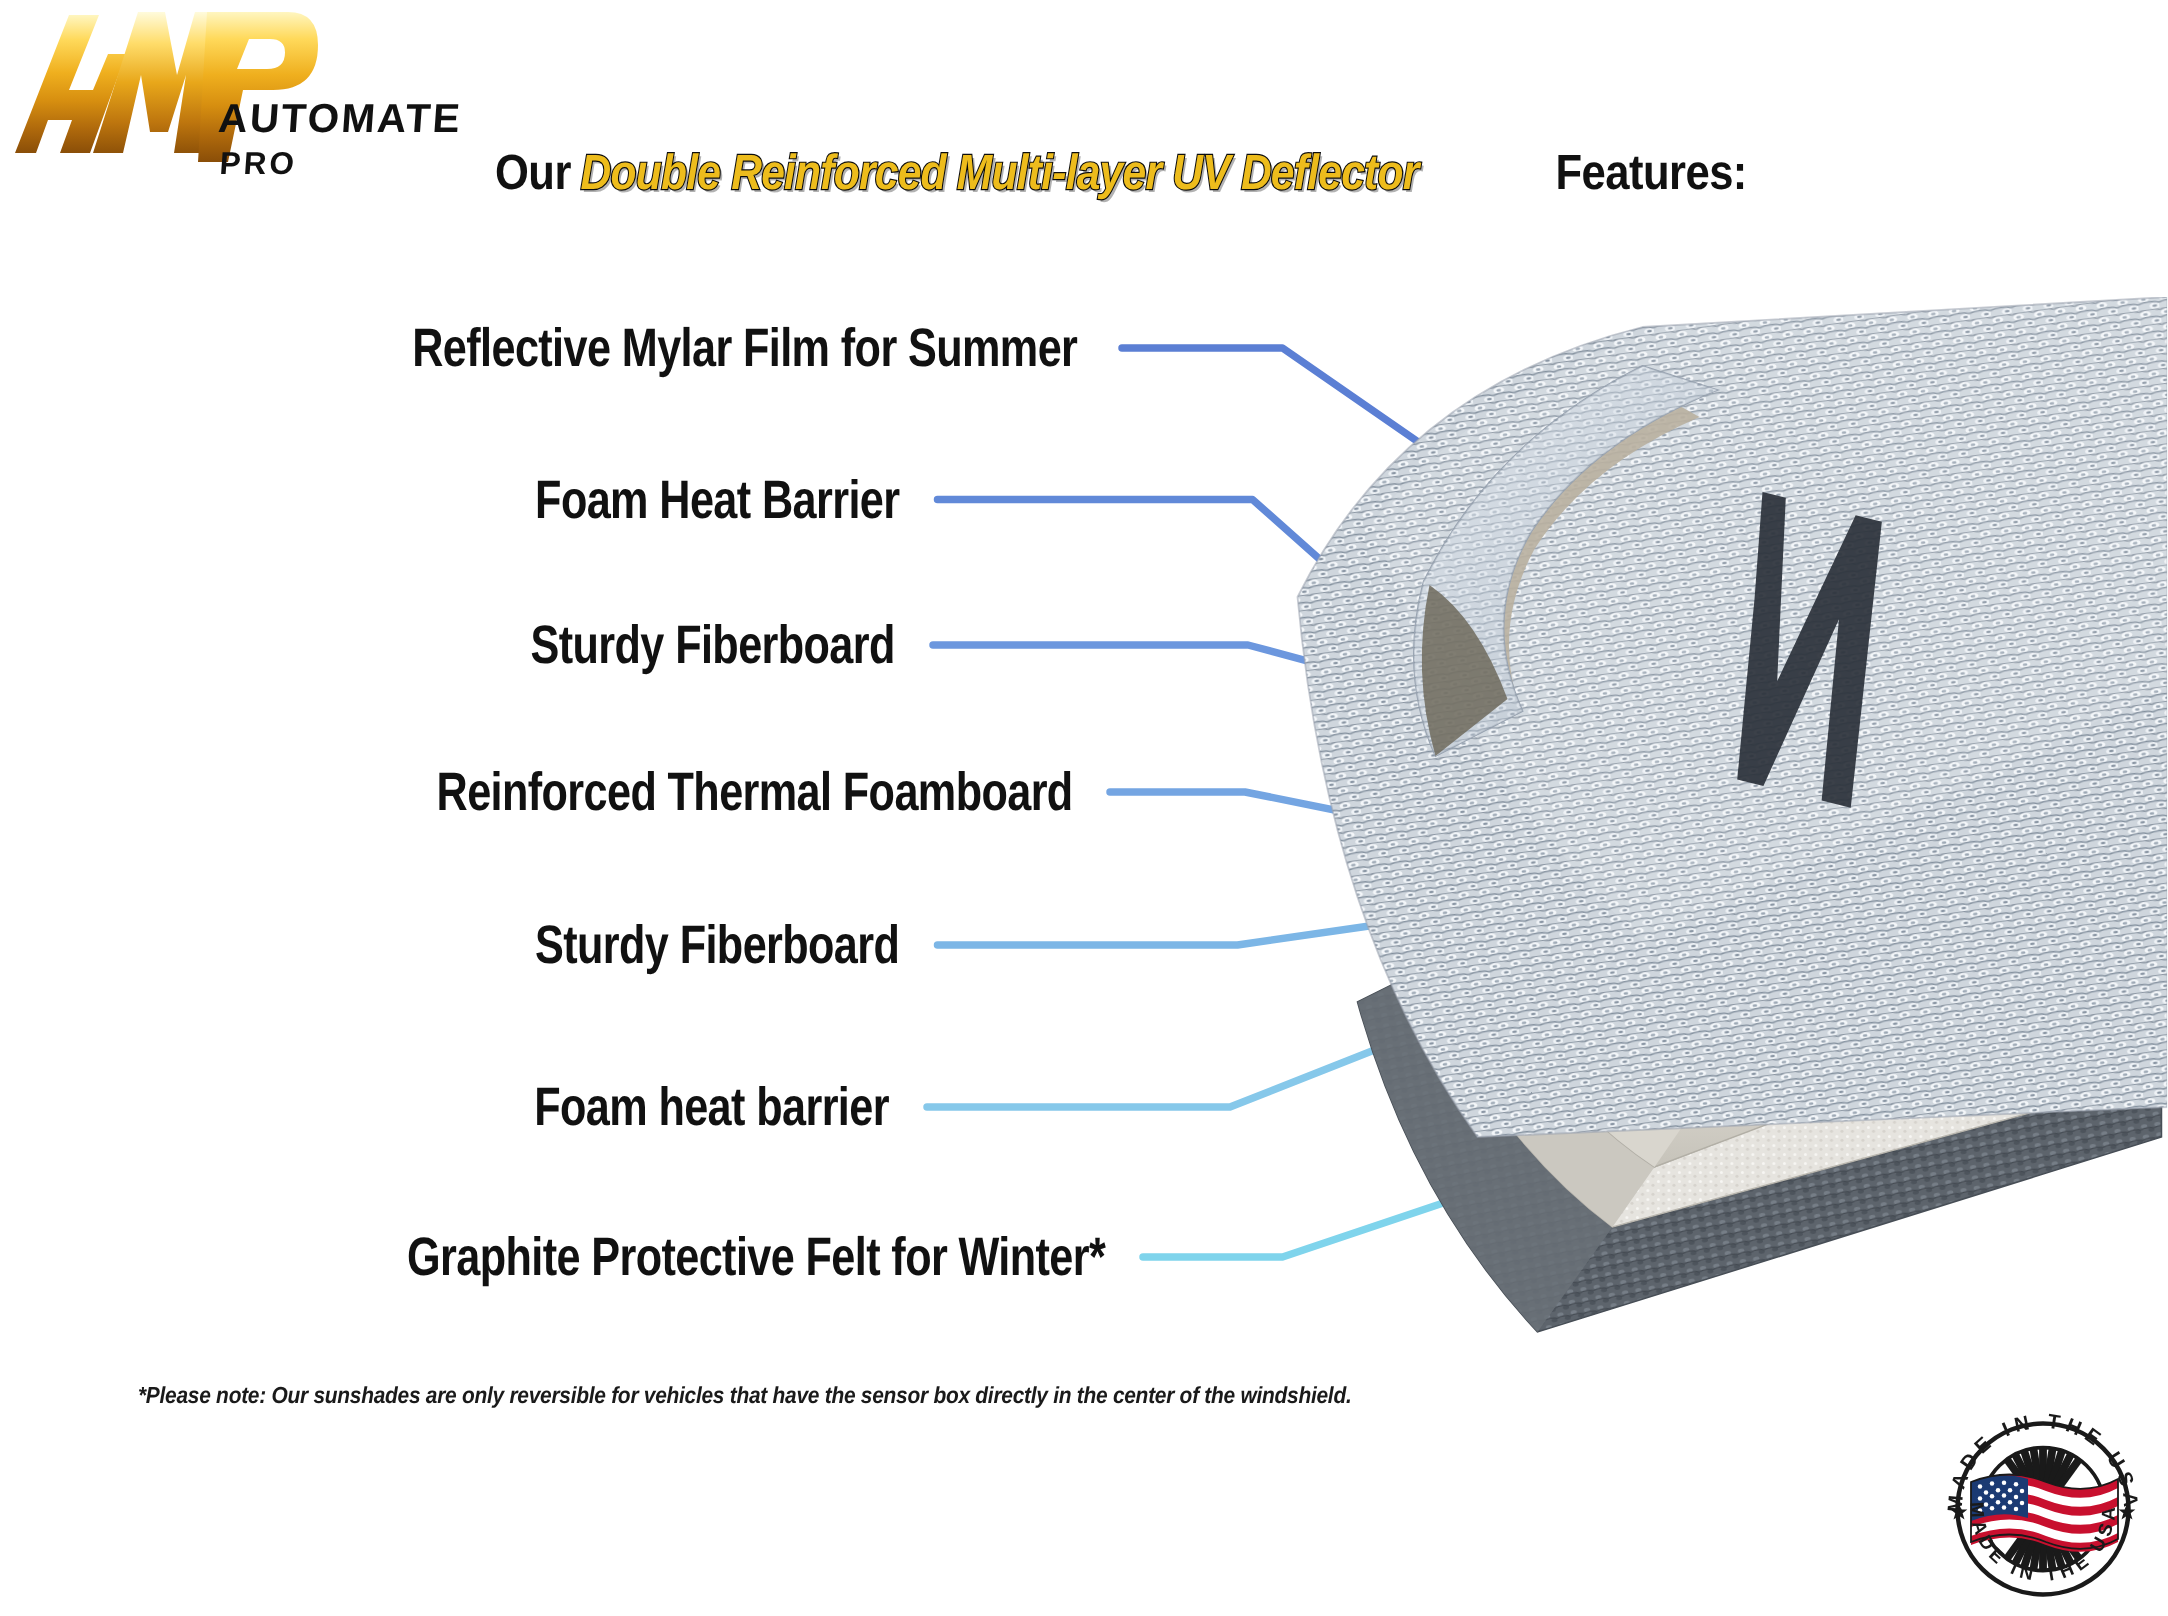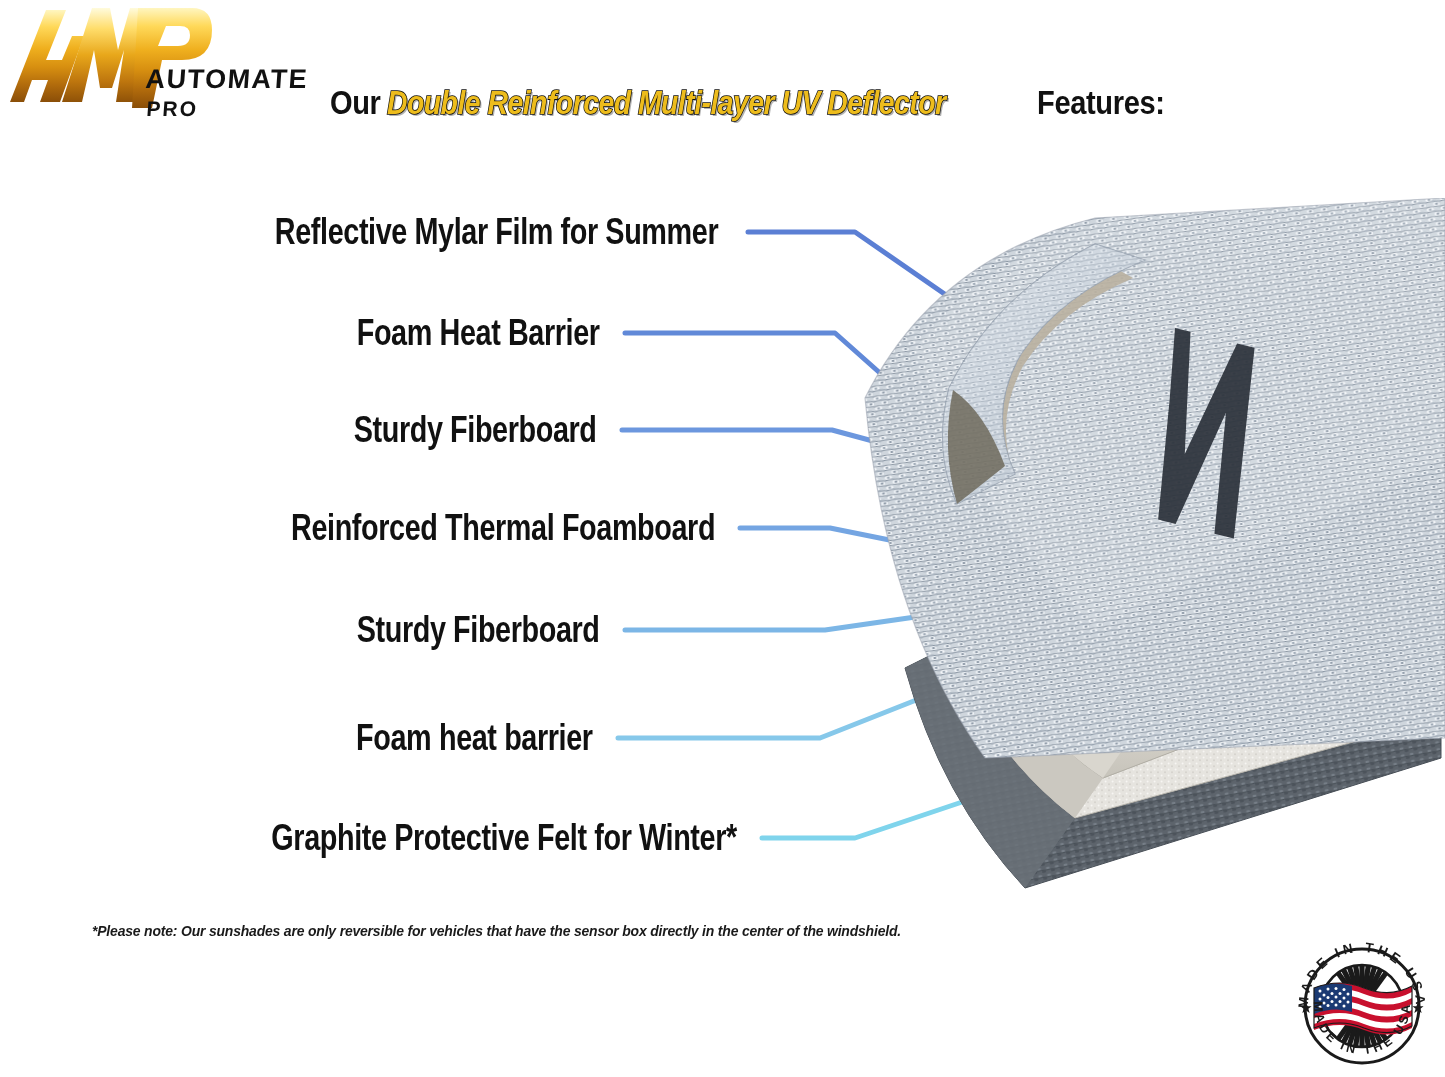--- a/index.html
+++ b/index.html
@@ -9,21 +9,21 @@
     background:#ffffff;
   }
   .stage{position:absolute;inset:0;}
 
   
   #logo{position:absolute;left:6px;top:2px;width:320px;height:120px;}
   #logo svg{display:block;}
 
   
   #headline{
-    position:absolute;left:330px;top:84px;width:790px;height:46px;
+    position:absolute;left:330px;top:96px;width:790px;height:46px;
     white-space:nowrap;
   }
   #headline .seg{
     font-family:"Liberation Sans","DejaVu Sans",sans-serif;
     font-size:33px;font-weight:bold;color:#111111;
     letter-spacing:-0.4px;display:inline-block;vertical-align:baseline;
     transform:scaleX(.88);transform-origin:left bottom;
   }
   #headline .gold{
     font-style:italic;font-weight:bold;font-size:33px;

